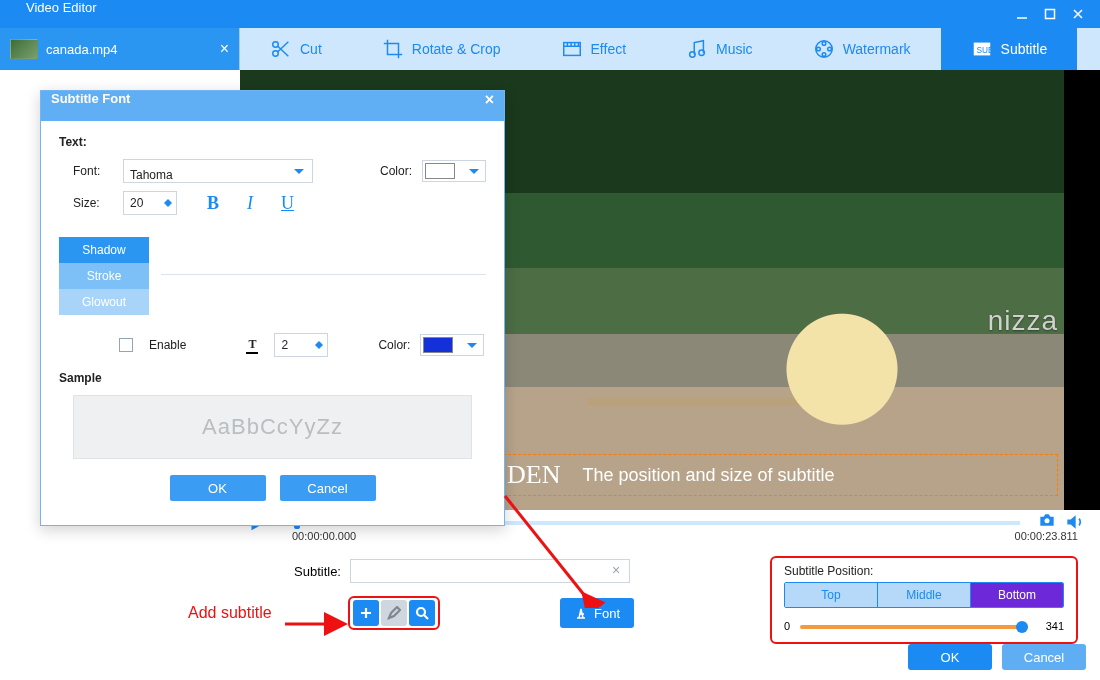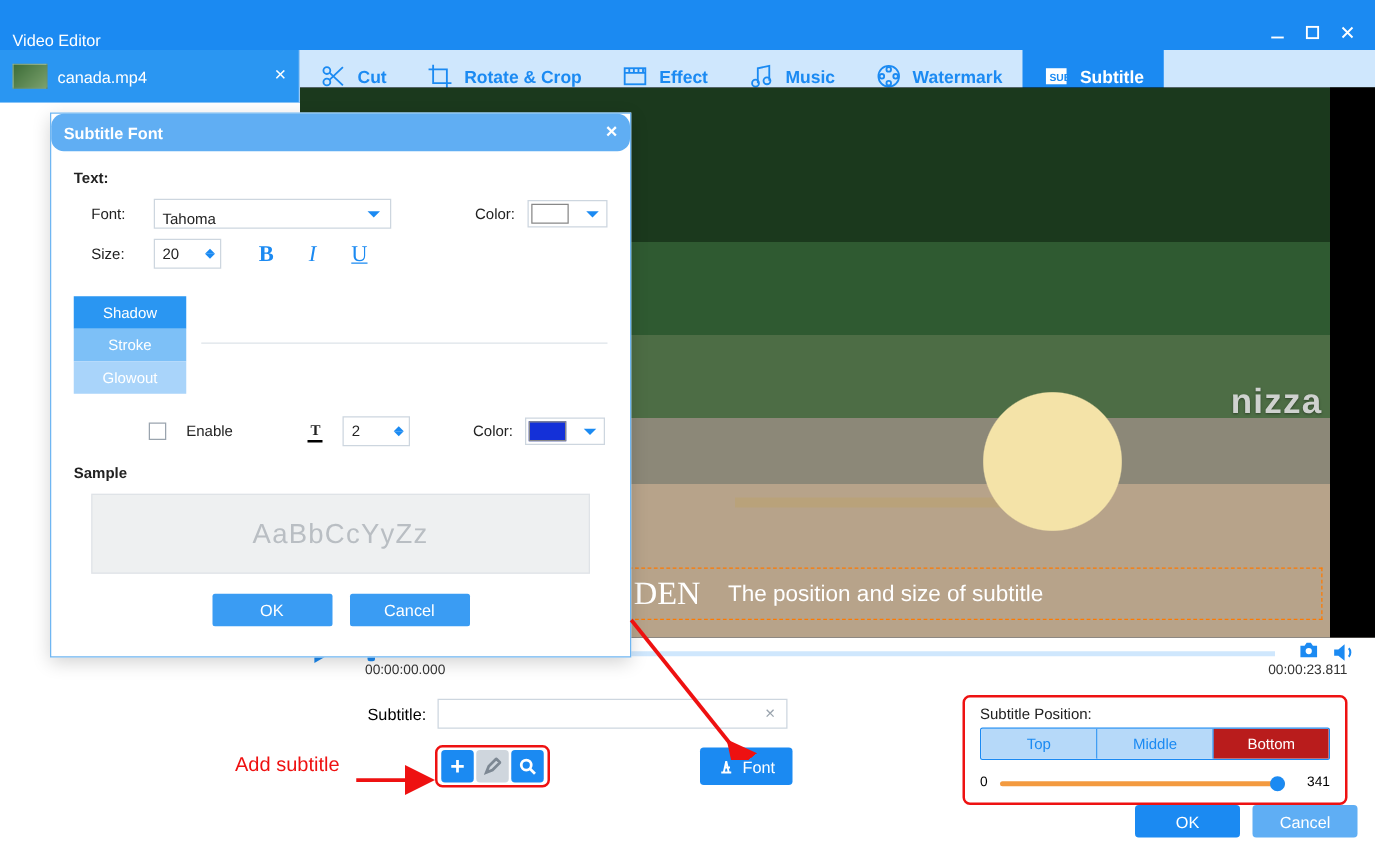--- a/index.html
+++ b/index.html
@@ -1,52 +1,52 @@
 <!DOCTYPE html>
 <html><head>
 <meta charset="utf-8">
 <style>
   * { box-sizing: border-box; margin: 0; padding: 0; font-family: "Segoe UI", Tahoma, sans-serif; }
   body { width: 1100px; height: 680px; background: #fff; overflow: hidden; position: relative; }
 
   
-  .titlebar { height: 40px; background: #1b8af2; color: #fff; display: flex; align-items: flex-end;
-              padding: 0 8px 0 10px; font-size: 13px; }
+  .titlebar { height: 28px; background: #1b8af2; color: #fff; display: flex; align-items: flex-start;
+              padding: 0 8px 0 26px; font-size: 13px; }
   .titlebar .spacer { flex: 1; }
   .titlebar .win-btn { width: 28px; height: 28px; display: flex; align-items: center; justify-content: center;
                        cursor: pointer; }
   .titlebar .win-btn svg { width: 12px; height: 12px; stroke: #fff; stroke-width: 1.5; fill: none; }
 
   
   .toolbar { height: 42px; background: #cfe7fd; display: flex; align-items: stretch; }
   .filechip { width: 240px; background: #2a96f2; color: #fff; display: flex; align-items: center;
               padding: 0 10px; gap: 8px; font-size: 13px; border-right: 1px solid #9bcaf5; }
   .filechip .thumb { width: 28px; height: 20px; background: linear-gradient(135deg,#3d6d38,#7aa06c);
                      border: 1px solid #fff3; }
   .filechip .close { margin-left: auto; font-size: 16px; cursor: pointer; }
   .tabs { flex: 1; display: flex; }
-  .tab { display: flex; align-items: center; gap: 8px; padding: 0 16px; color: #1b8af2; font-weight: 700;
+  .tab { display: flex; align-items: center; gap: 8px; padding: 0 30px; color: #1b8af2; font-weight: 400;
          font-size: 14px; cursor: pointer; }
   .tab .ico { width: 22px; height: 22px; display: flex; align-items: center; justify-content: center; }
   .tab .ico svg { width: 22px; height: 22px; stroke: #1b8af2; fill: none; stroke-width: 1.6; }
   .tab.active { background: #1b8af2; color: #fff; }
   .tab.active .ico svg { stroke: #fff; fill:#fff; }
 
   
   .preview-wrap { position: absolute; left: 240px; top: 70px; right: 0; height: 440px;
                   background: #000; overflow: hidden; }
   .preview-wrap .fakeimg { width:100%; height:100%;
       background:
         radial-gradient(circle at 70% 68%, #f4e3a8 0 55px, transparent 56px),
         linear-gradient(#b9a27a,#b9a27a) 58% 76%/260px 8px no-repeat,
         linear-gradient(180deg,#1b391d 0 28%, #2f5a31 28% 45%, #4d6d45 45% 60%,
                         #8c8878 60% 72%, #b7a38a 72% 100%);
       position:relative; }
   .preview-wrap .pizza { position:absolute; right:42px; top:235px; color:#cfd2cf; font-size:28px;
-                         font-weight:700; letter-spacing:1px; text-shadow:0 1px 2px #0006; }
+                         font-weight:400; letter-spacing:1px; text-shadow:0 1px 2px #0006; }
   .sub-box { position: absolute; left: 258px; bottom: 14px; width: 560px; height: 42px;
              border: 1px dashed #ff7a00; display: flex; align-items: center; gap: 22px;
              padding: 0 8px; color: #fff; font-size: 18px; }
   .sub-box .den { font-family: "Times New Roman", serif; font-size: 26px; }
   .black-side { position:absolute; top:70px; right:0; width:36px; height:440px; background:#000; }
 
   
   .timeline { position: absolute; left: 240px; right: 22px; top: 512px; height: 30px; }
   .timeline .play { position:absolute; left:6px; top:0; width:26px; height:22px; }
   .timeline .play svg{ width:22px; height:22px; fill:#1b8af2; }
@@ -85,39 +85,39 @@
   .addcap { position:absolute; left:-52px; top:48px; color:#e11; font-size:16px; font-weight:500; }
 
   
   .pospanel { position:absolute; right:22px; top:556px; width:308px; height:88px;
               border:2px solid #e11; border-radius:6px; padding:6px 12px 8px; }
   .pospanel .hd { font-size:12px; color:#222; margin-bottom:4px; }
   .seg { display:flex; width:100%; height:26px; border:1px solid #1b8af2; border-radius:2px; overflow:hidden; }
   .seg div { flex:1; display:flex; align-items:center; justify-content:center; font-size:12px;
              color:#1b8af2; background:#b6d9f9; cursor:pointer; border-right:1px solid #1b8af2; }
   .seg div:last-child{ border-right:none; }
-  .seg div.sel { background:#b91c1c; color:#fff; }
+  .seg div.sel { background:#6d28d9; color:#fff; }
   .slider { position:relative; margin-top:10px; height:18px; }
   .slider .bar { position:absolute; left:16px; right:36px; top:7px; height:4px; background:#f39a3f; border-radius:2px;}
   .slider .dot { position:absolute; right:36px; top:3px; width:12px; height:12px; border-radius:50%;
                  background:#1b8af2; }
   .slider .lo { position:absolute; left:0; top:2px; font-size:11px; }
   .slider .hi { position:absolute; right:0; top:2px; font-size:11px; }
 
   
   .bottombar { position:absolute; right:14px; bottom:10px; display:flex; gap:10px; }
   .btn { width:84px; height:26px; border:none; border-radius:3px; font-size:13px; cursor:pointer; color:#fff; }
   .btn.ok { background:#1b8af2; }
   .btn.cancel { background:#5faef4; }
 
   
   .dialog { position:absolute; left:40px; top:90px; width:465px; background:#fff;
             border:1px solid #6fb6f2; box-shadow:0 4px 14px rgba(0,0,0,.18); }
-  .dialog .dt { height:30px; background:#60aef3; color:#fff; display:flex; align-items:center;
-                padding:0 10px; font-size:13px; font-weight:600;border-radius:10px; }
+  .dialog .dt { height:30px; background:#60aef3; color:#fff; display:flex; align-items:flex-start;
+                padding:0 10px; font-size:13px; font-weight:600; }
   .dialog .dt .x { margin-left:auto; cursor:pointer; font-size:16px; }
   .dialog .body { padding:14px 18px 8px; font-size:12px; color:#222; }
   .dialog .sect { font-weight:700; margin-bottom:10px; }
   .row { display:flex; align-items:center; gap:10px; margin:8px 0 8px 14px; }
   .row label { width:40px; }
   .combo { position:relative; width:190px; height:24px; border:1px solid #cdd6df; display:flex;
            align-items:flex-end; padding:0 24px 0 6px; background:#fff; }
   .combo:after{ content:""; position:absolute; right:8px; top:9px; border:5px solid transparent;
                 border-top-color:#1b8af2; }
   .numspin { width:54px; height:24px; border:1px solid #cdd6df; display:flex; align-items:center; padding:0 18px 0 6px;

